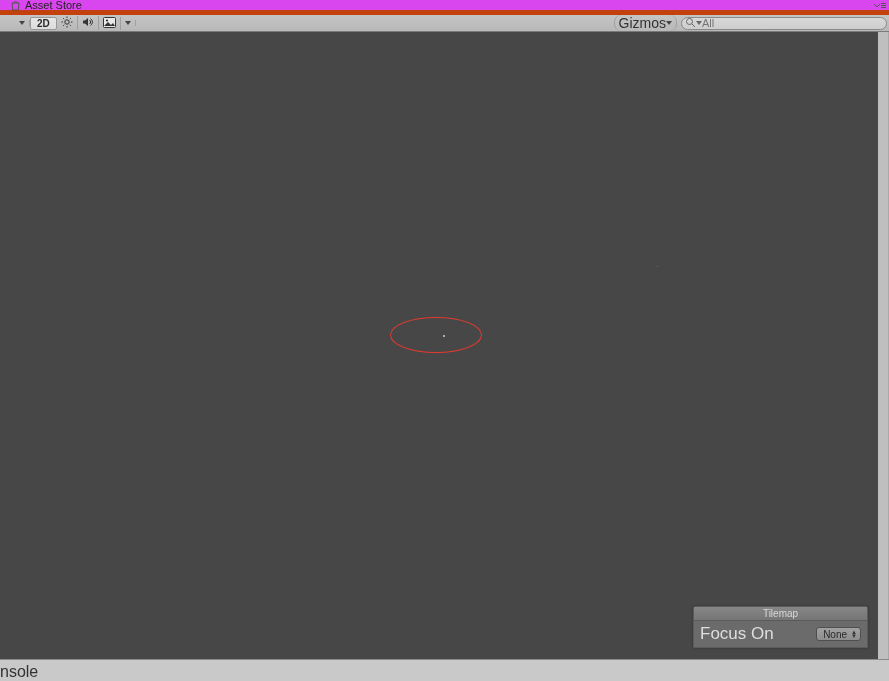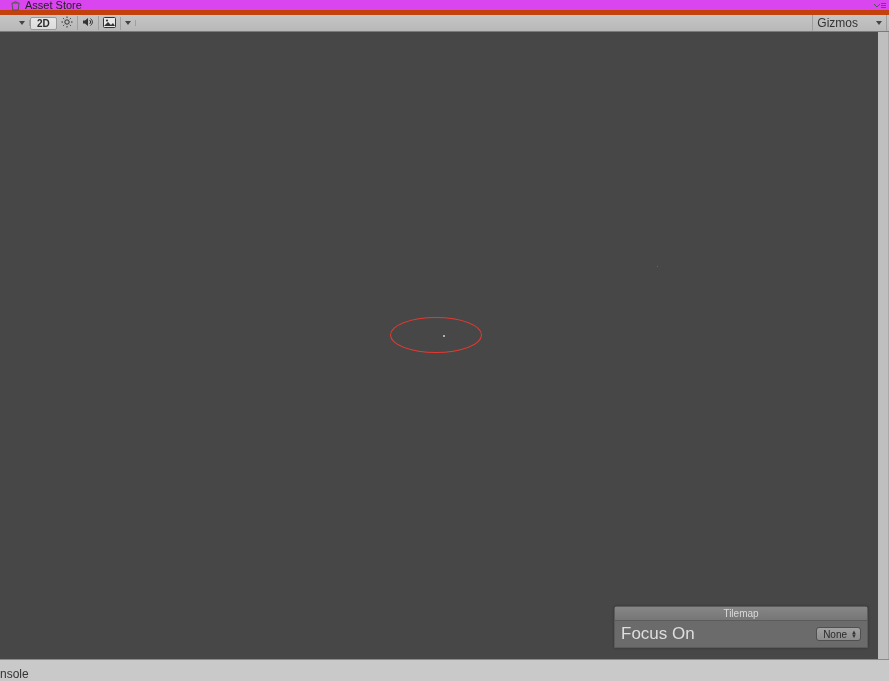--- a/index.html
+++ b/index.html
@@ -61,28 +61,29 @@
     right: 2px;
     top: 0;
     height: 100%;
     display: flex;
     align-items: center;
     gap: 4px;
   }
   .gizmos {
     display: flex;
     align-items: center;
-    gap: 18px;
-    font-size: 12px;
+    gap: 0;
+    font-size: 14px;
     color: #333;
     padding: 0 4px;
     border-left: 1px solid #9f9f9f;
     border-right: 1px solid #9f9f9f;
     height: 100%;
     cursor: pointer;
+    border-radius: 7px;
   }
   .searchbox {
     display: flex;
     align-items: center;
     background: linear-gradient(#d8d8d8,#cecece);
     border: 1px solid #8a8a8a;
     border-radius: 8px;
     height: 13px;
     width: 206px;
     padding-left: 3px;
@@ -135,21 +136,21 @@
     top: 234px;
     width: 1px;
     height: 1px;
     background:#6a6a6a;
   }
   
   .tilemap-overlay {
     position: absolute;
     right: 10px;
     bottom: 11px;
-    width: 254px;
+    width: 175px;
     background: #7d7d7d;
     border: 1px solid #5b5b5b;
     border-radius: 3px 3px 0 0;
     box-shadow: 0 0 3px rgba(0,0,0,0.3);
     margin-left: 24px;
   }
   .tilemap-header {
     text-align: center;
     color: #d9d9d9;
     font-size: 10px;
@@ -192,21 +193,21 @@
   .bottom-strip {
     height: 22px;
     background: #c9c9c9;
     border-top: 1px solid #8a8a8a;
     display: flex;
     align-items: flex-end;
     padding-left: 0px;
   }
   .console-tab {
     color: #333;
-    font-size: 12px;
+    font-size: 16px;
     padding: 2px 2px 0 0;
     margin-top: 48px;
   }
 </style>
 </head>
 <body>
 
 <div class="tabbar">
   <div class="tab">
     <span class="tab-icon">
@@ -277,20 +278,32 @@
       </svg>
   </div>
 
   <div class="toolbar-right">
     <div class="gizmos">
       <span>Gizmos</span>
       <svg width="6" height="6" viewBox="0 0 6 6">
           <path d="M0 1 L6 1 L3 5 Z" fill="#444"></path>
         </svg>
     </div>
+    <div class="searchbox">
+      <span>
+        <svg width="11" height="11" viewBox="0 0 11 11">
+          <circle cx="4.5" cy="4.5" r="3" fill="none" stroke="#666" stroke-width="1"></circle>
+          <line x1="7" y1="7" x2="10" y2="10" stroke="#666" stroke-width="1"></line>
+        </svg>
+      </span>
+      <svg width="6" height="6" viewBox="0 0 6 6">
+          <path d="M0 1 L6 1 L3 5 Z" fill="#666"></path>
+        </svg>
+      <input type="text" placeholder="All" style="">
+    </div>
   </div>
 </div>
 
 <div class="scene">
   <div class="red-ellipse"></div>
   <div class="center-dot"></div>
   <div class="faint-dot"></div>
   <div class="scene-scroll"></div>
 
   <div class="tilemap-overlay">

